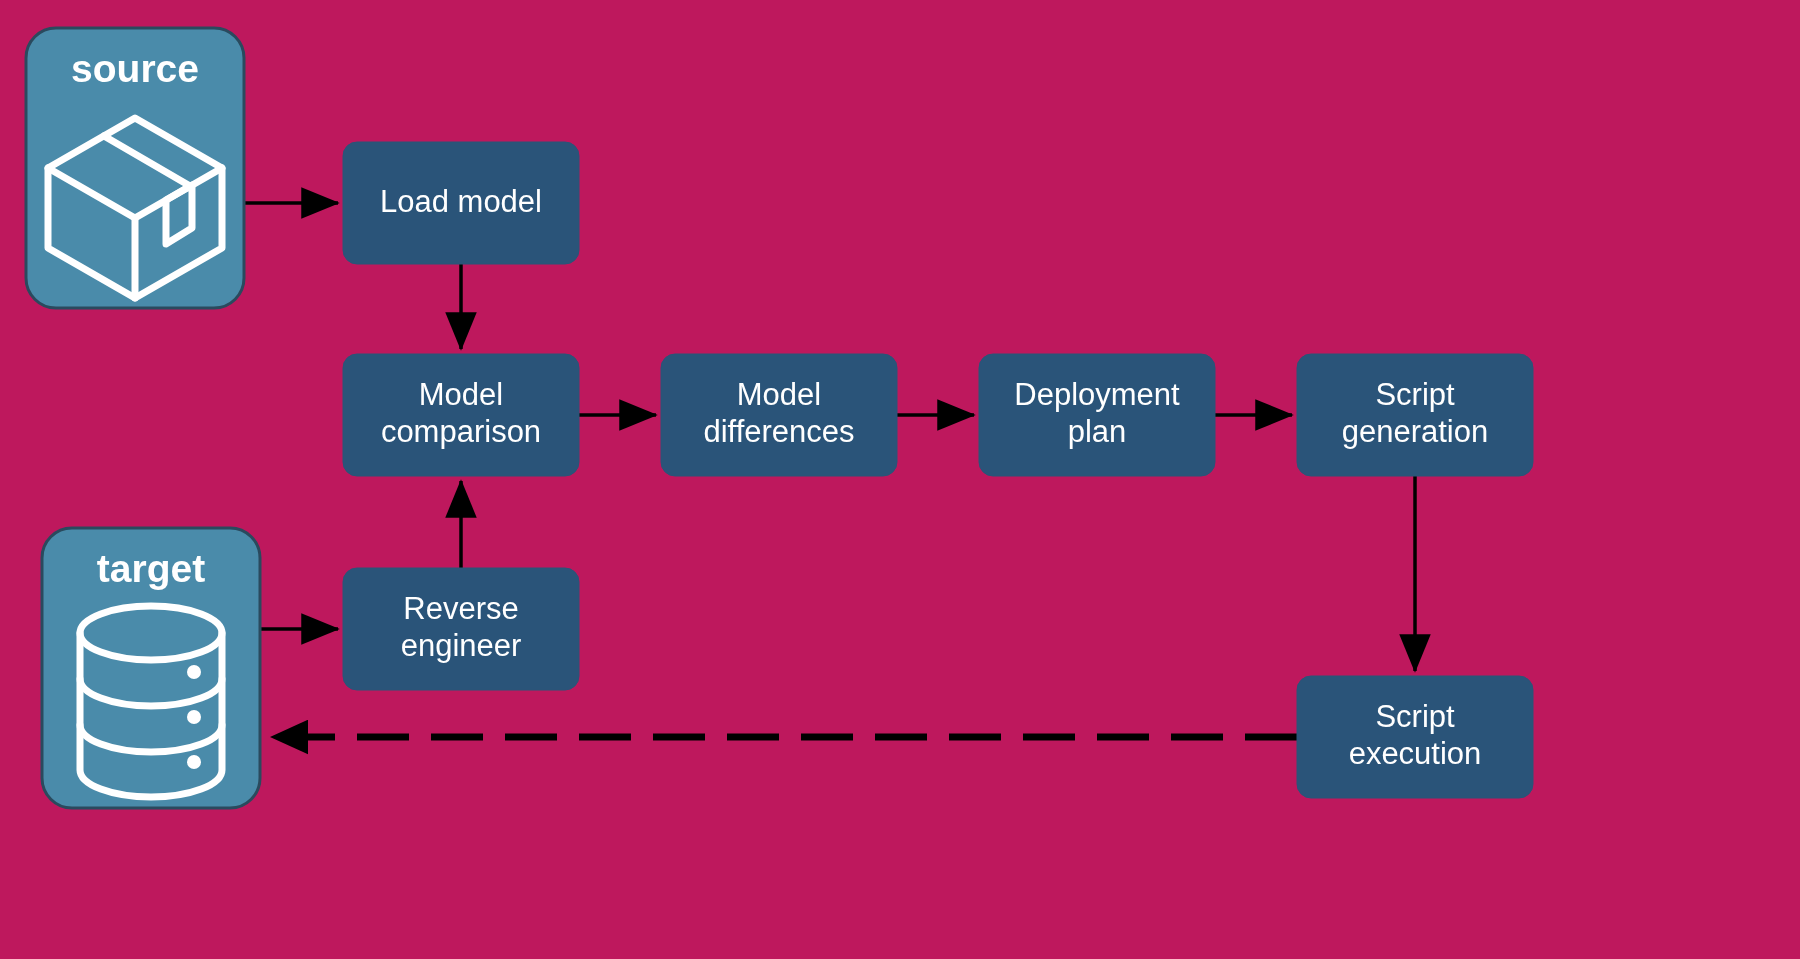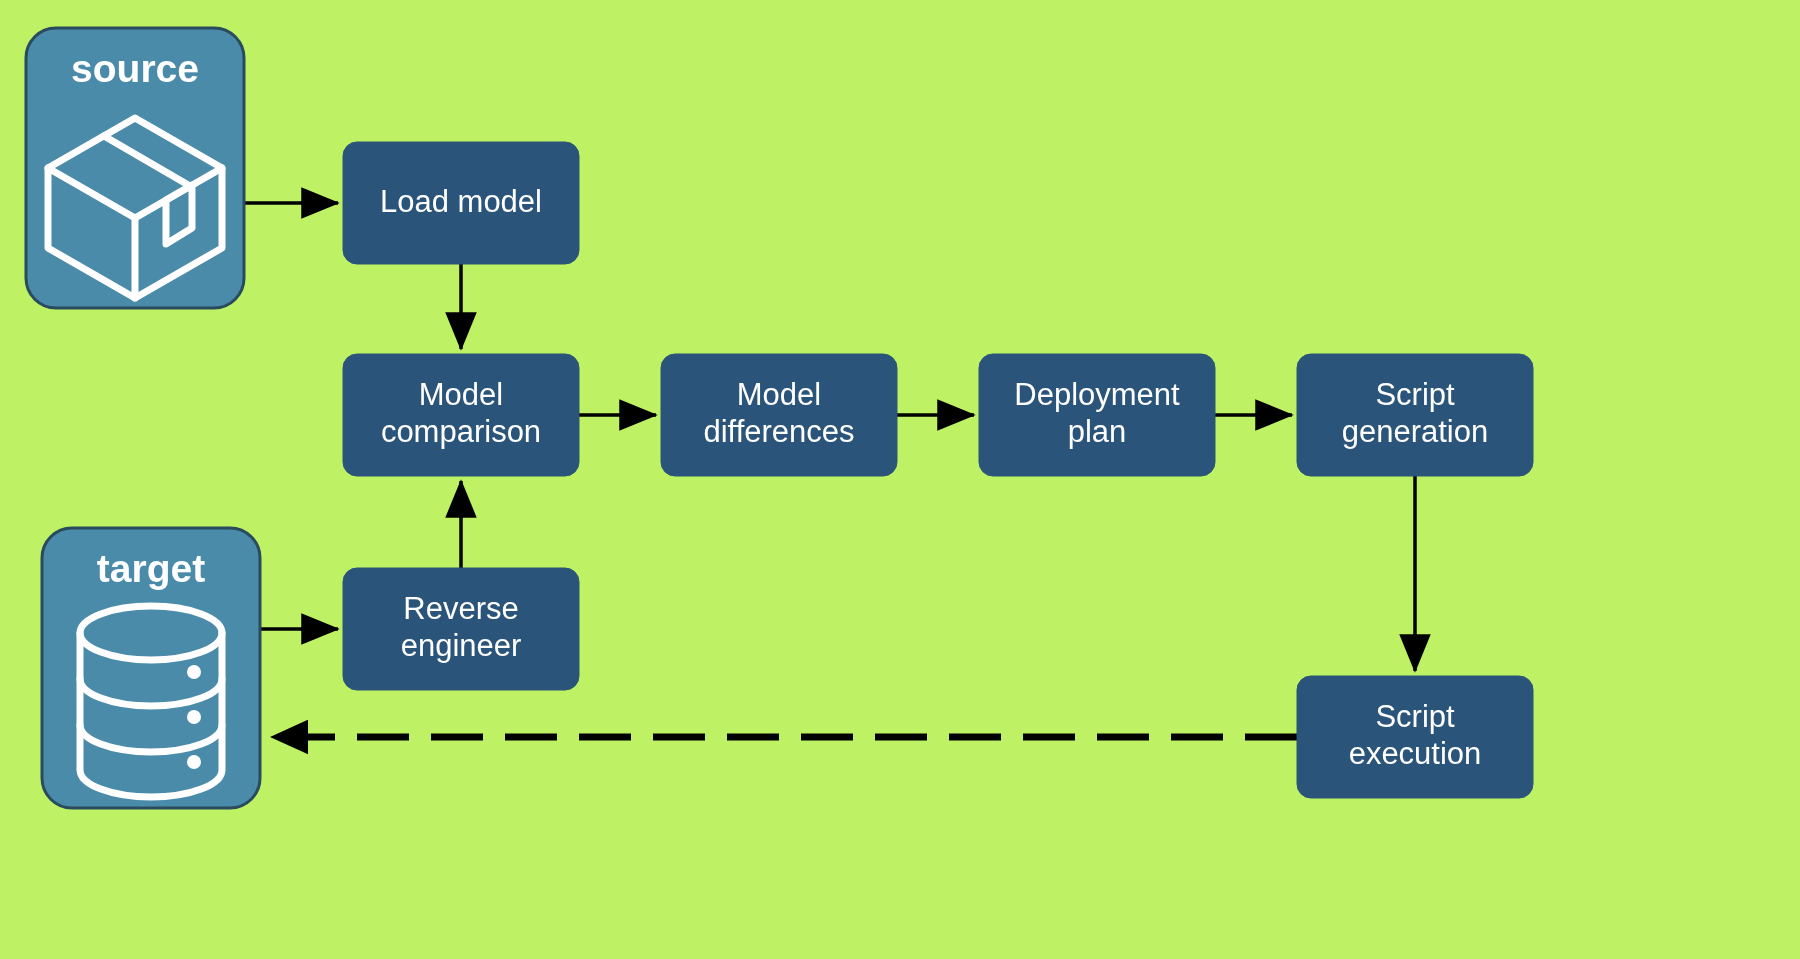--- a/index.html
+++ b/index.html
@@ -10,21 +10,21 @@
   body {
     width: 1800px;
     height: 959px;
     font-family: "Liberation Sans", sans-serif;
     overflow: hidden;
   }
   #diagram-root {
     position: relative;
     width: 1800px;
     height: 959px;
-    background: #bef264;
+    background: #be185d;
     text-align: center;
   }
   svg#flow {
     position: absolute;
     left: 0;
     top: 0;
     width: 1800px;
     height: 959px;
     display: block;
   }

